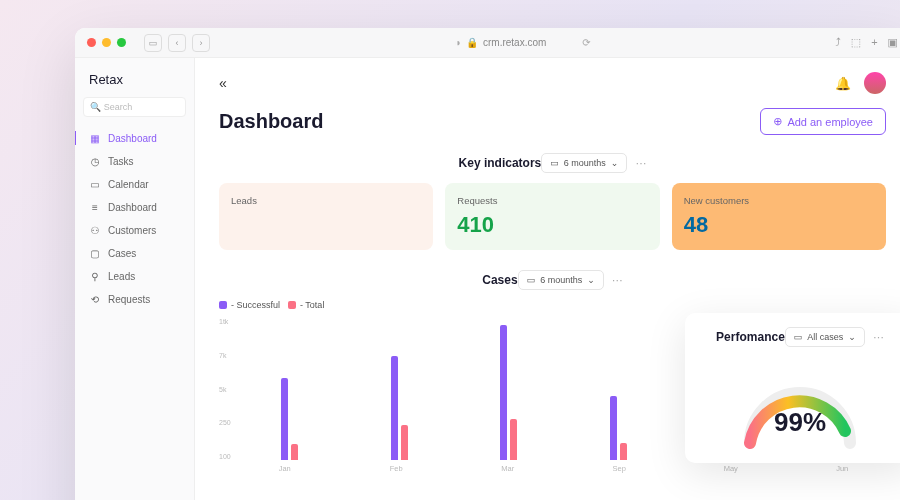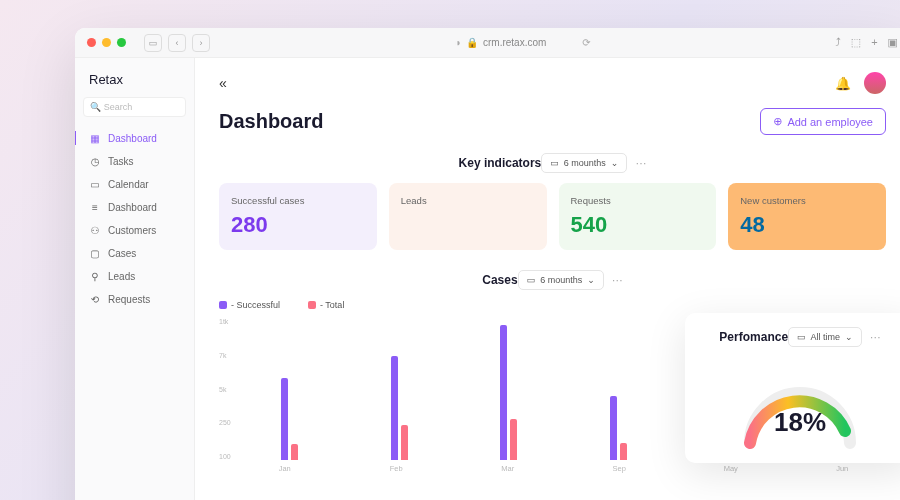--- a/index.html
+++ b/index.html
@@ -38,21 +38,21 @@
 .period-sel{border:1px solid #e5e5e5;border-radius:5px;padding:4px 8px;font-size:9px;color:#555;display:flex;align-items:center;gap:5px}
 .more{color:#aaa;font-size:11px;margin-left:8px}
 .kpi-row{display:flex;gap:12px;margin-bottom:20px}
 .kpi{flex:1;border-radius:8px;padding:12px}
 .kpi.purple{background:#f3effc}.kpi.orange{background:#fdf2ec}.kpi.green{background:#f0f9ef}.kpi.blue{background:#fdba74}
 .kpi-label{font-size:9.5px;color:#666;margin-bottom:6px}
 .kpi-value{font-size:22px;font-weight:700}
 .kpi.purple .kpi-value{color:#7c3aed}.kpi.orange .kpi-value{color:#ea580c}.kpi.green .kpi-value{color:#16a34a}.kpi.blue .kpi-value{color:#0369a1}
 .two-col{display:flex;gap:16px}
 .cases-panel{flex:1.4}
-.legend{display:flex;gap:28px;font-size:9px;color:#555;margin-bottom:8px}
+.legend{display:flex;gap:8px;font-size:9px;color:#555;margin-bottom:8px}
 .legend span{display:flex;align-items:center;gap:4px}
 .sw{width:8px;height:8px;border-radius:2px}
 .sw.p{background:#8b5cf6}.sw.r{background:#fb7185}
 .chart{height:160px;position:relative;padding-left:22px}
 .yaxis{position:absolute;left:0;top:0;bottom:18px;display:flex;flex-direction:column;justify-content:space-between;font-size:7px;color:#bbb}
 .bars{height:142px;display:flex;align-items:flex-end;gap:24px;padding:0 6px}
 .bar-group{display:flex;gap:3px;align-items:flex-end;flex:1;justify-content:center}
 .bar{width:7px;border-radius:2px 2px 0 0}
 .bar.p{background:#8b5cf6}.bar.r{background:#fb7185}
 .xaxis{display:flex;gap:36px;padding:0 6px;margin-top:4px}
@@ -164,30 +164,26 @@
           <div class="period-sel">
               <span>▭</span>
               <span>6 mounths</span>
               <span>⌄</span>
             </div>
           <span class="more">⋯</span>
         </div>
       </div>
 
       <div class="kpi-row">
-        <div class="kpi purple">
-            <div class="kpi-label">Successful cases</div>
-            <div class="kpi-value">280</div>
-          </div>
         <div class="kpi orange">
             <div class="kpi-label">Leads</div>
           </div>
         <div class="kpi green">
             <div class="kpi-label">Requests</div>
-            <div class="kpi-value">540</div>
+            <div class="kpi-value">410</div>
           </div>
         <div class="kpi blue">
             <div class="kpi-label">New customers</div>
             <div class="kpi-value">48</div>
           </div>
       </div>
 
       <div class="two-col">
         <div class="cases-panel">
           <div class="section-head">
@@ -256,37 +252,37 @@
           </div>
         </div>
       </div>
 
       <div class="perf-panel">
         <div class="section-head">
           <div class="section-title">Perfomance</div>
           <div style="display:flex;align-items:center">
             <div class="period-sel">
                 <span>▭</span>
-                <span>All time</span>
+                <span>All cases</span>
                 <span>⌄</span>
               </div>
             <span class="more">⋯</span>
           </div>
         </div>
         <div class="gauge">
           <svg viewBox="0 0 140 140">
             <path d="M20 80 A50 50 0 0 1 120 80" fill="none" stroke="#eee" stroke-width="12" stroke-linecap="round"></path>
             <path d="M20 80 A50 50 0 0 1 115 68" fill="none" stroke="url(#g)" stroke-width="12" stroke-linecap="round"></path>
             <defs>
                 <linearGradient id="g">
                   <stop offset="0%" stop-color="#fb7185"></stop>
                   <stop offset="40%" stop-color="#fbbf24"></stop>
                   <stop offset="100%" stop-color="#22c55e"></stop>
                 </linearGradient>
               </defs>
           </svg>
-          <div class="gauge-val">18%</div>
+          <div class="gauge-val">99%</div>
         </div>
       </div>
 
     </div>
   </div>
 </div>
 
 </body></html>

